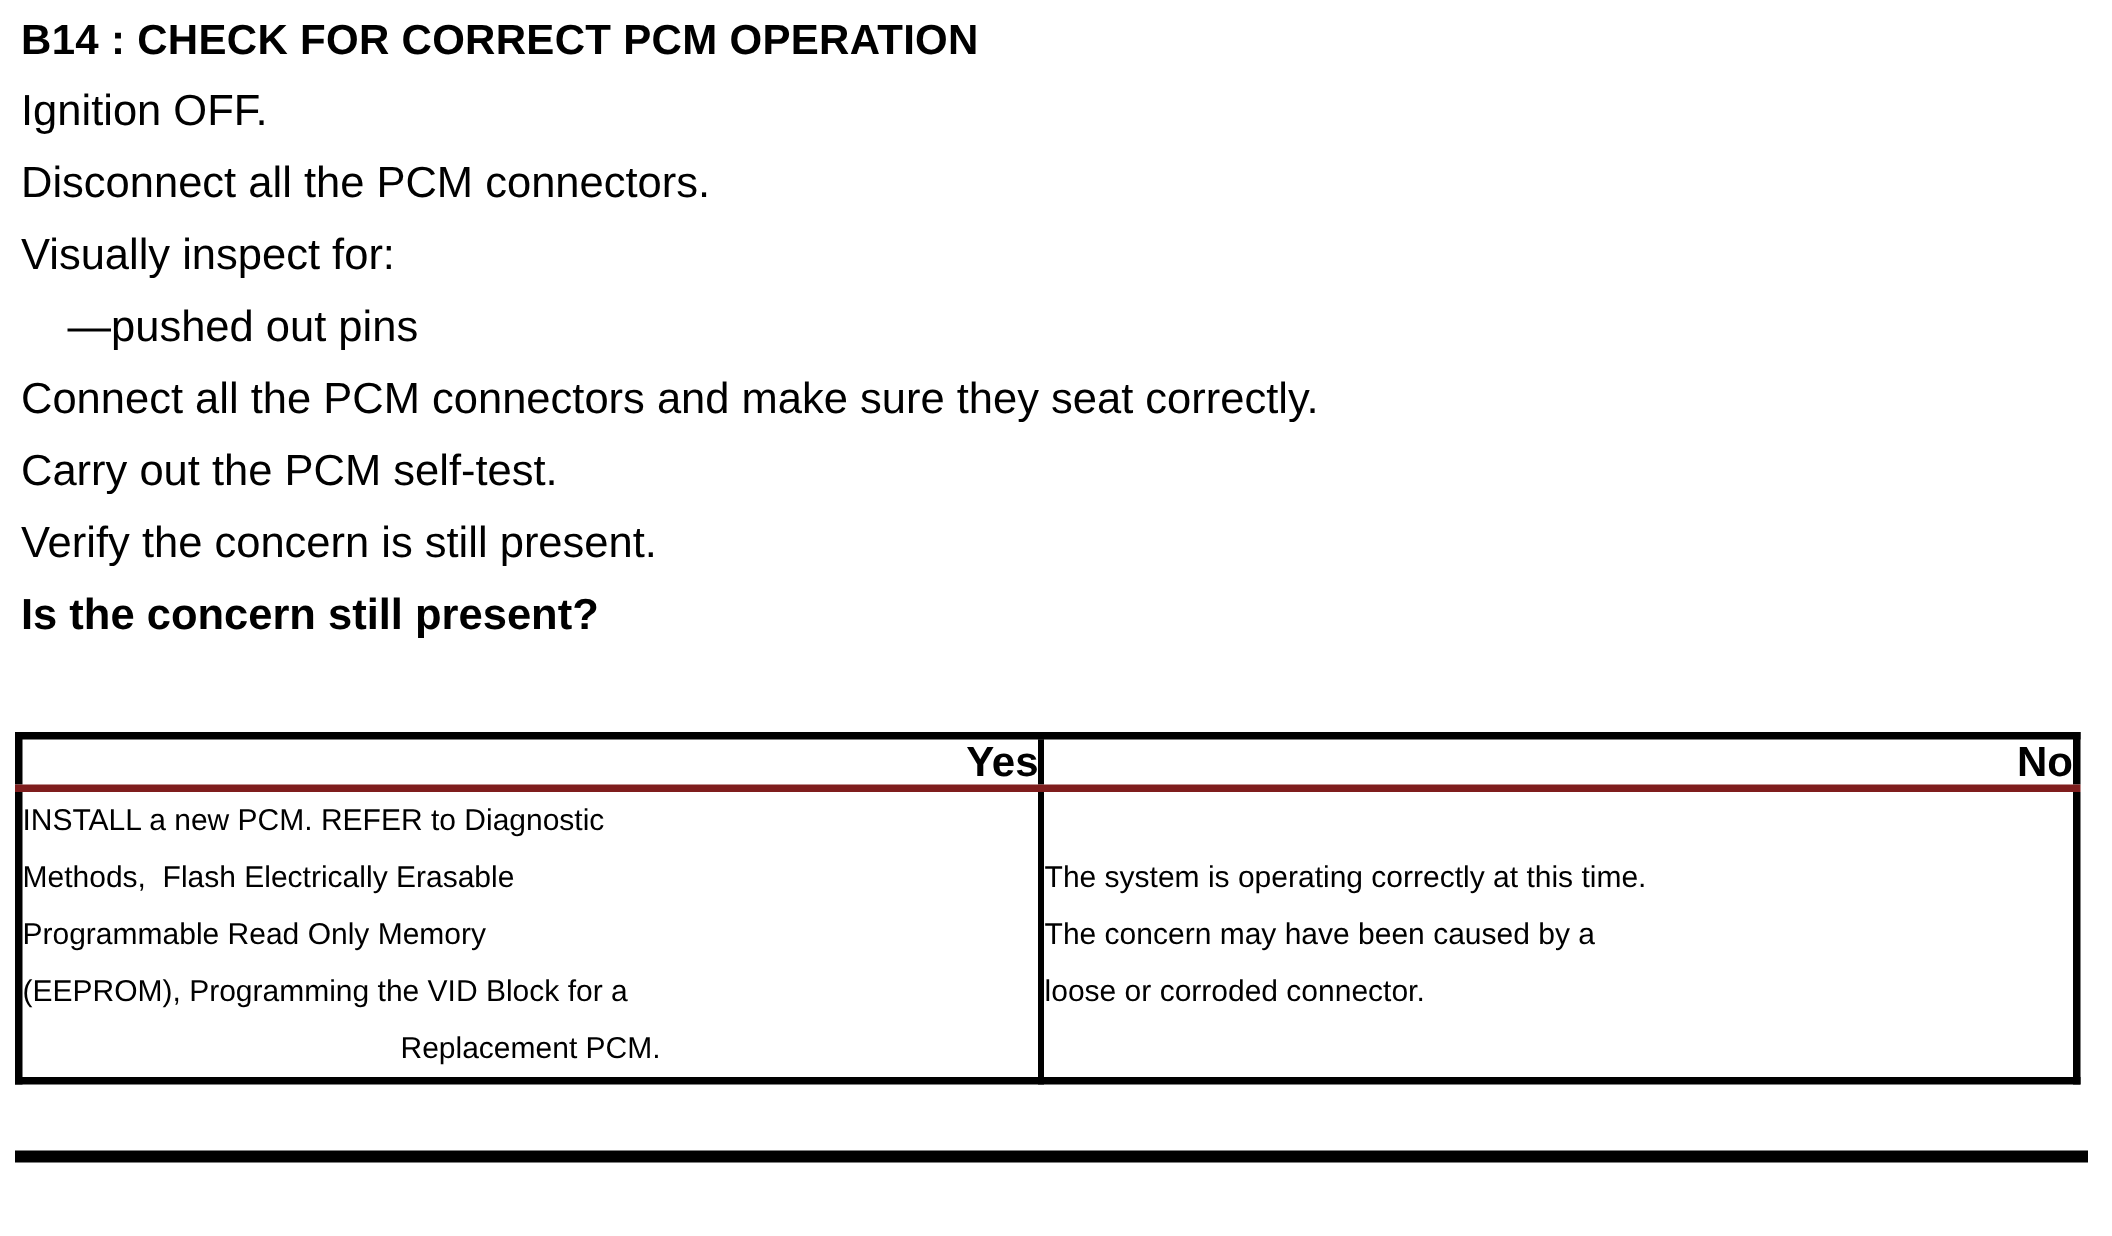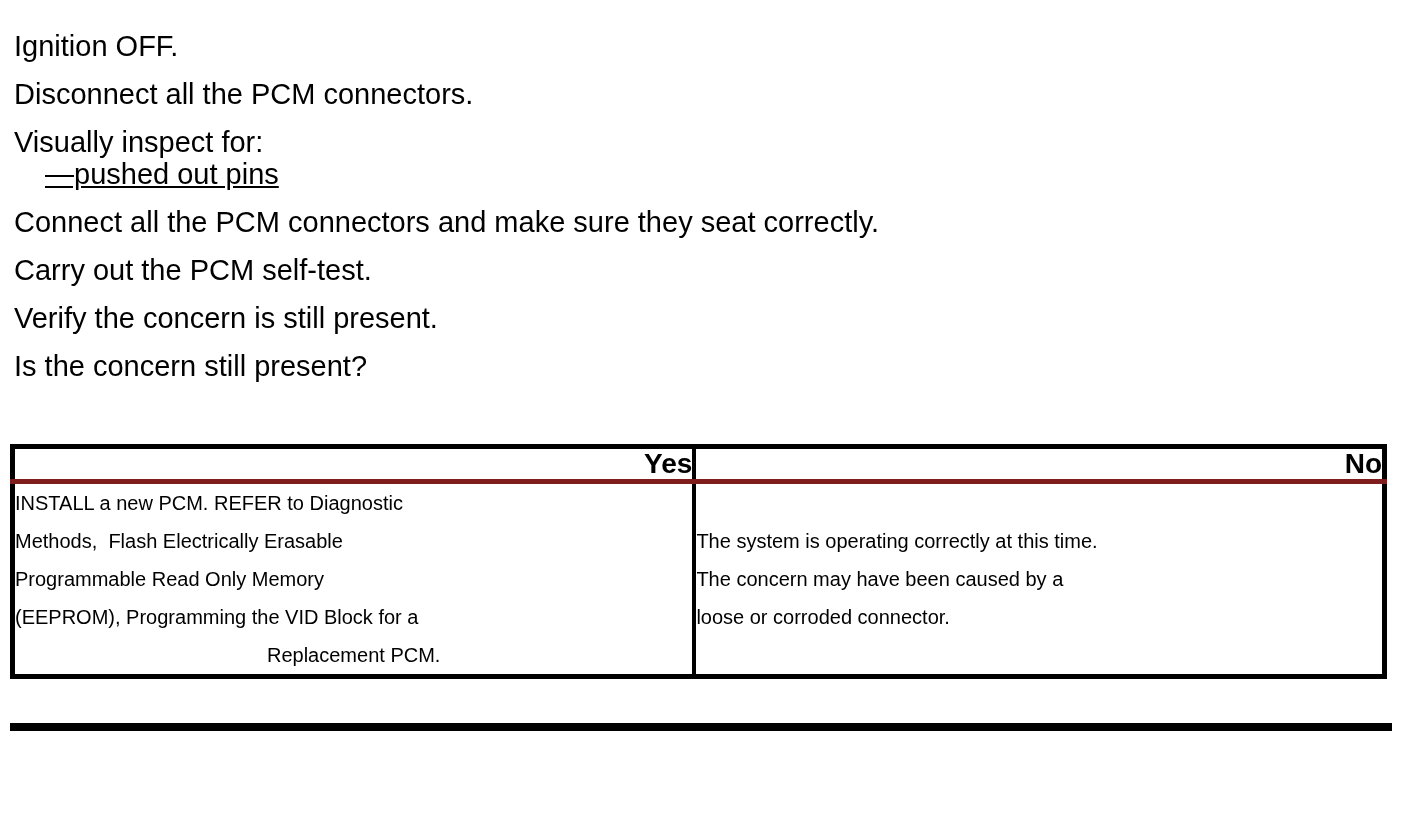--- a/index.html
+++ b/index.html
@@ -19,25 +19,24 @@
     margin: 0 0 0 14px;
     letter-spacing: 0.2px;
   }
 
   .step {
     font-size: 29px; line-height: 29px;
     margin: 19px 0 0 14px;
   }
   .list-item {
     font-size: 29px; line-height: 29px;
-    margin: 3px 0 0 45px;
-    text-decoration: underline;
+    margin: 19px 0 0 45px;
   }
   .list-item + .list-item { margin-top: 8px; }
-  .question { font-weight: normal; }
+  .question { font-weight: bold; }
 
   table.decision {
     border-collapse: collapse;
     table-layout: fixed;
     width: 1377px;
     margin: 63px 0 0 10px;
     border: 5px solid #000000;
   }
   col.col-yes { width: 49.7%; }
   col.col-no  { width: 50.3%; }
@@ -65,20 +64,21 @@
     width: 1382px; height: 8px;
     background: #000000;
     margin: 44px 0 0 10px;
   }
 </style>
 </head>
 <body>
 
 <div class="page">
 
+  <div class="heading">B14 : CHECK FOR CORRECT PCM OPERATION</div>
 
   <div class="step">Ignition OFF.</div>
 
   <div class="step">Disconnect all the PCM connectors.</div>
 
   <div class="step">Visually inspect for:</div>
 
   <div class="list-item">—pushed out pins</div>
 
 

